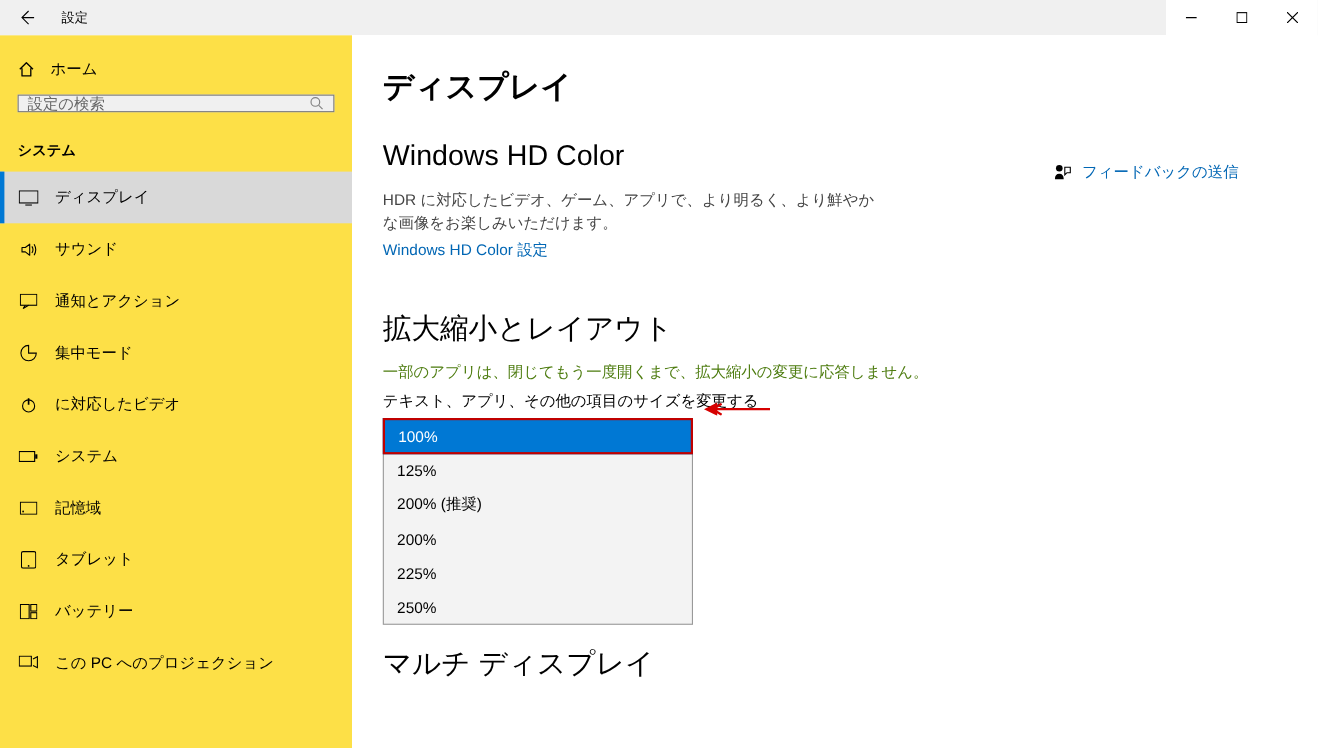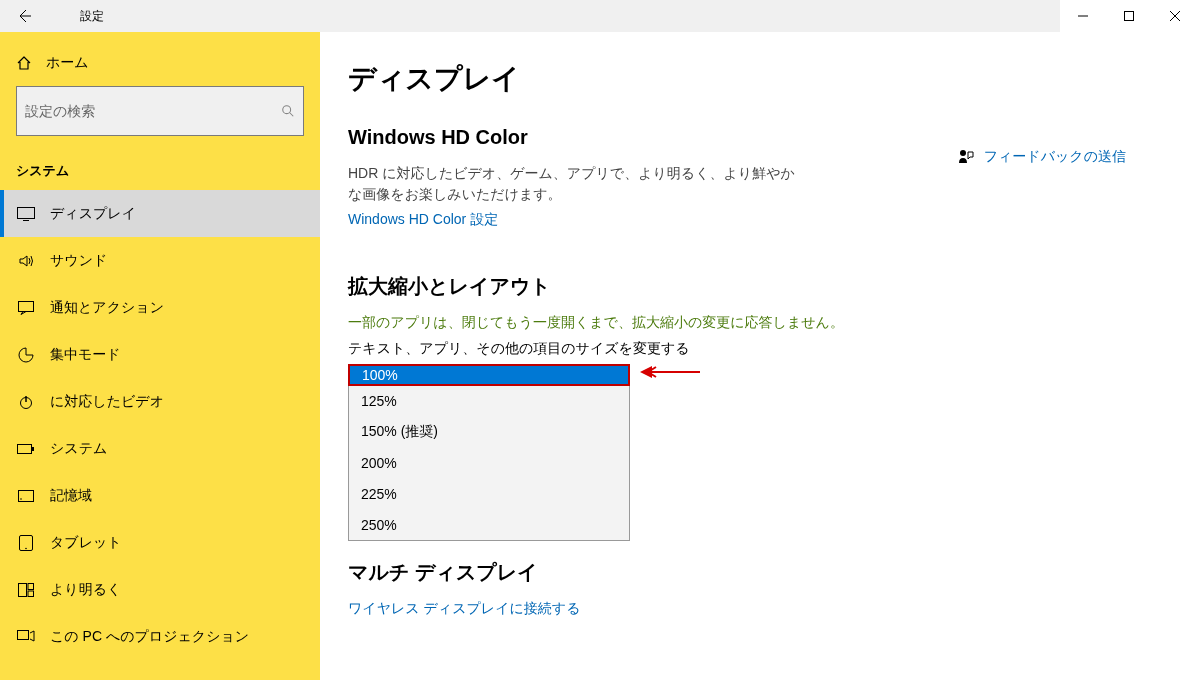--- a/index.html
+++ b/index.html
@@ -12,21 +12,20 @@
     height: 680px;
     overflow: hidden;
     position: relative;
   }
   .titlebar {
     height: 32px;
     display: flex;
     align-items: center;
     position: relative;
     background: #f0f0f0;
-    gap: 24px;
   }
   .titlebar .back {
     width: 48px;
     height: 32px;
     display: flex;
     align-items: center;
     justify-content: center;
     cursor: pointer;
   }
   .titlebar .title {
@@ -62,21 +61,21 @@
     align-items: center;
     padding: 10px 16px;
     cursor: pointer;
   }
   .home-row .label { margin-left: 14px; font-size: 14px; }
   .search-wrap { padding: 4px 16px 12px 16px; }
   .search-box {
     display: flex;
     align-items: center;
     border: 1px solid #7a7a7a;
-    height: 50px;
+    height: 16px;
     padding: 0 8px;
     background: #f0f0f0;
   }
   .search-box input {
     flex: 1;
     border: none;
     background: transparent;
     outline: none;
     font-size: 14px;
     color: #555;
@@ -126,22 +125,22 @@
     font-size: 14px;
     cursor: pointer;
   }
   .feedback .icon { margin-right: 10px; color: #000; }
   h1.page-title {
     font-size: 28px;
     font-weight: 600;
     margin-bottom: 28px;
   }
   h2.subhead {
-    font-size: 20px;
-    font-weight: 700;
+    font-size: 26px;
+    font-weight: 400;
     margin-top: 8px;
     margin-bottom: 14px;
   }
   .desc {
     font-size: 14px;
     color: #444;
     max-width: 460px;
     line-height: 1.5;
     margin-bottom: 6px;
   }
@@ -174,21 +173,21 @@
     display: flex;
     align-items: center;
     font-size: 14px;
     cursor: pointer;
   }
   .dropdown-open .option.selected {
     background: #0078d4;
     color: #fff;
     border: 2px solid #c00000;
     margin: -1px;
-    height: 22px;
+    height: 33px;
   }
   .arrow-annotation {
     position: absolute;
     left: 640px;
     top: 366px;
   }
   svg { display: block; }
 </style>
 </head>
 <body>
@@ -314,21 +313,21 @@
       <span class="label">タブレット</span>
     </div>
     <div class="nav-item">
       <span class="icon-slot">
         <svg width="16" height="14" viewBox="0 0 16 14">
             <rect x="0.5" y="0.5" width="8" height="13" stroke="#000" fill="none"></rect>
             <rect x="10" y="0.5" width="5.5" height="6" stroke="#000" fill="none"></rect>
             <rect x="10" y="8" width="5.5" height="5.5" stroke="#000" fill="none"></rect>
           </svg>
       </span>
-      <span class="label">より明るく</span>
+      <span class="label">バッテリー</span>
     </div>
     <div class="nav-item">
       <span class="icon-slot">
         <svg width="18" height="14" viewBox="0 0 18 14">
             <rect x="0.5" y="0.5" width="11" height="9" stroke="#000" fill="none"></rect>
             <path d="M13 3 L17 1 V11 L13 9" stroke="#000" fill="none"></path>
           </svg>
       </span>
       <span class="label">この PC へのプロジェクション</span>
     </div>
@@ -352,28 +351,27 @@
     <p class="desc">HDR に対応したビデオ、ゲーム、アプリで、より明るく、より鮮やかな画像をお楽しみいただけます。</p>
     <span class="link">Windows HD Color 設定</span>
 
     <h2 class="subhead" style="margin-top:22px">拡大縮小とレイアウト</h2>
     <p class="warning">一部のアプリは、閉じてもう一度開くまで、拡大縮小の変更に応答しません。</p>
     <p class="field-label">テキスト、アプリ、その他の項目のサイズを変更する</p>
 
     <div class="dropdown-open">
       <div class="option selected">100%</div>
       <div class="option">125%</div>
-      <div class="option">150% (推奨)</div>
+      <div class="option">200% (推奨)</div>
       <div class="option">200%</div>
       <div class="option">225%</div>
       <div class="option">250%</div>
     </div>
 
     <h2 class="subhead">マルチ ディスプレイ</h2>
-    <span class="link">ワイヤレス ディスプレイに接続する</span>
   </div>
 </div>
 
 <div class="arrow-annotation">
   <svg width="60" height="12" viewBox="0 0 60 12">
     <path d="M60 6 H8 M8 6 L16 1 M8 6 L16 11" stroke="#d60000" stroke-width="2" fill="none"></path>
     <path d="M0 6 L12 0 L12 12 Z" fill="#d60000"></path>
   </svg>
 </div>
 

